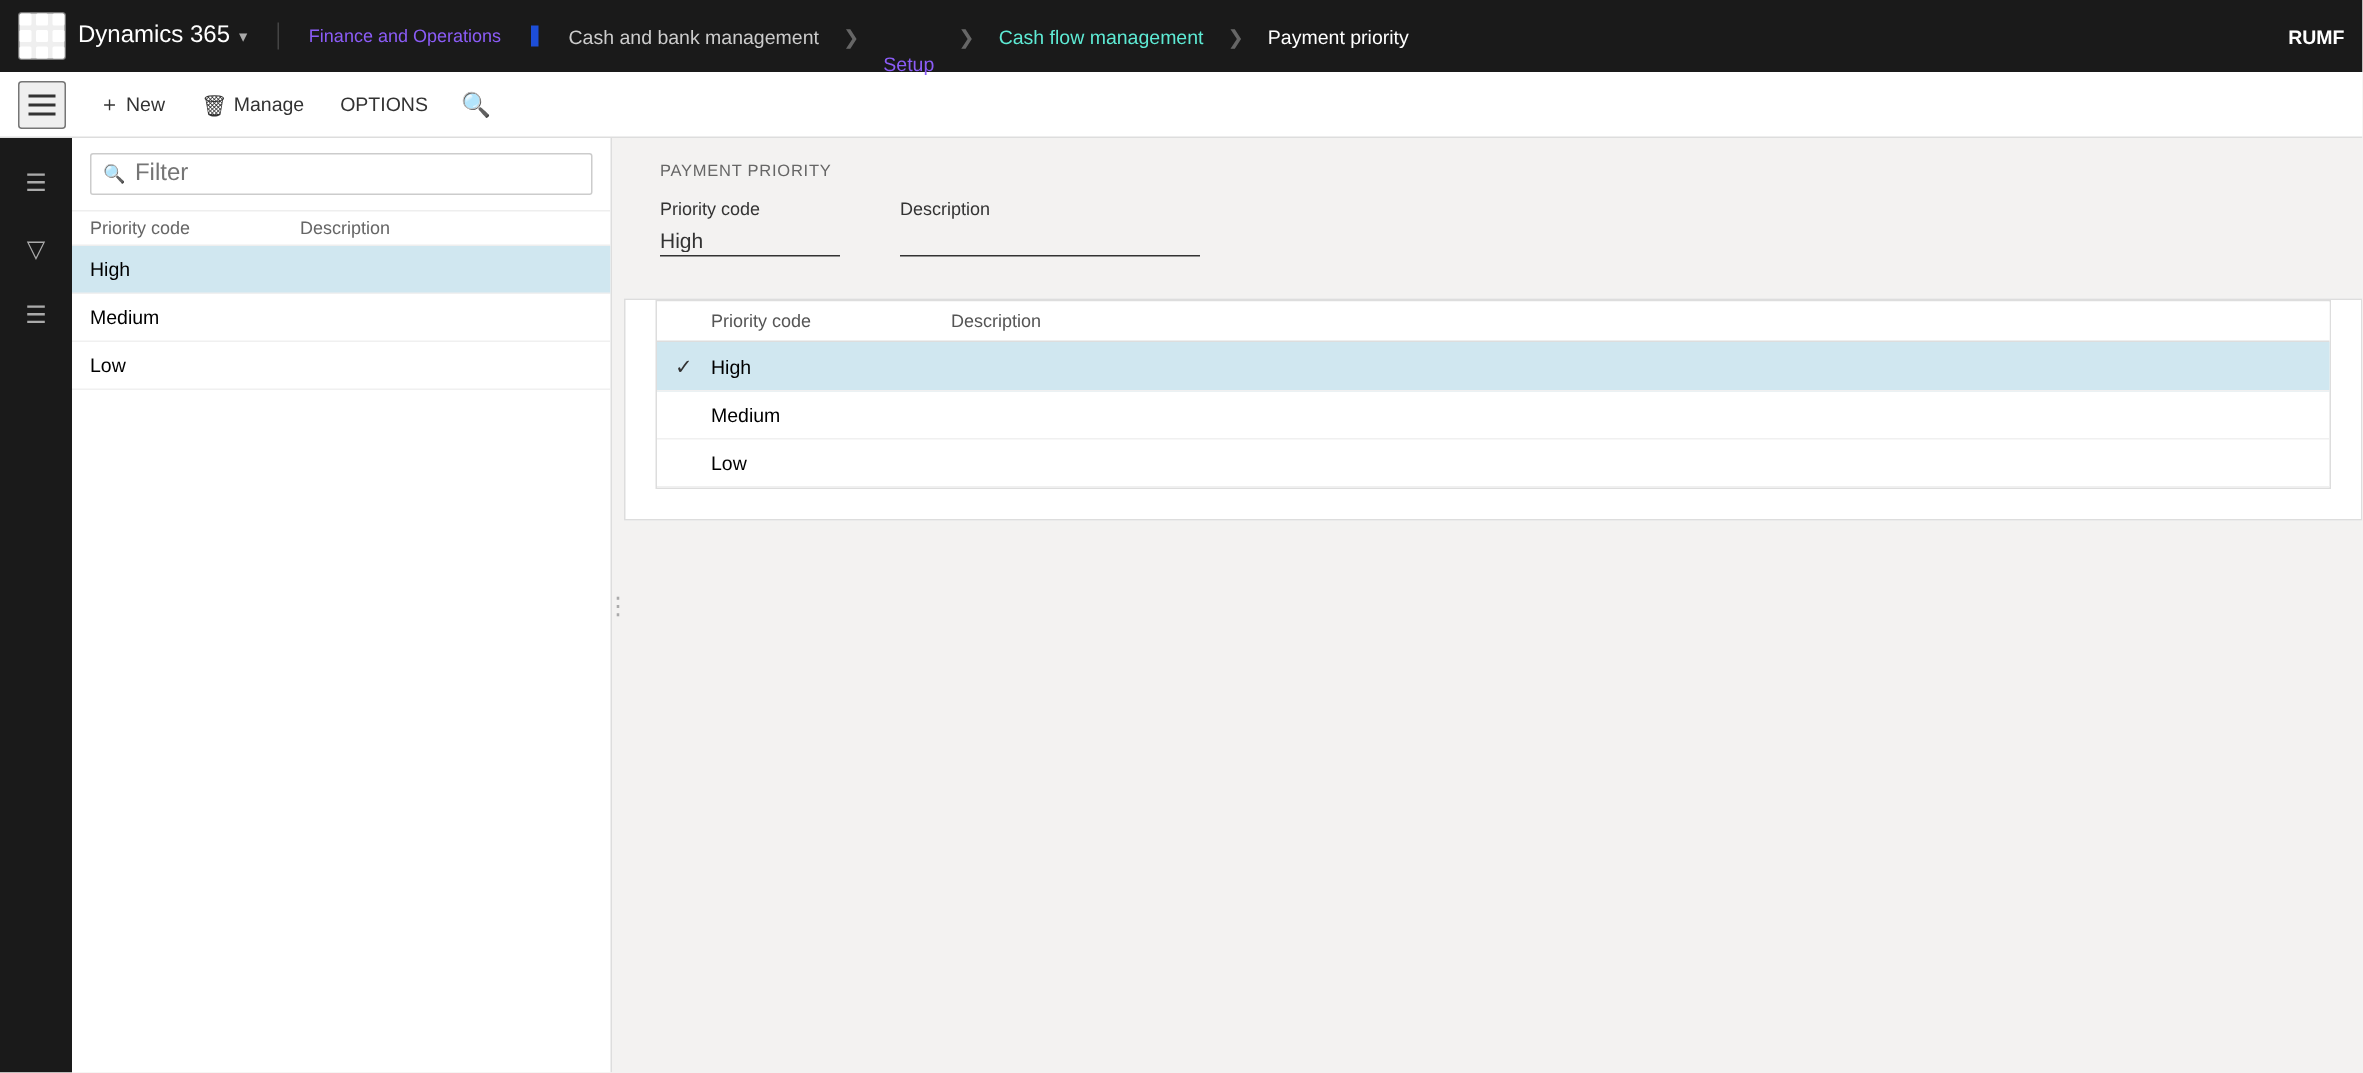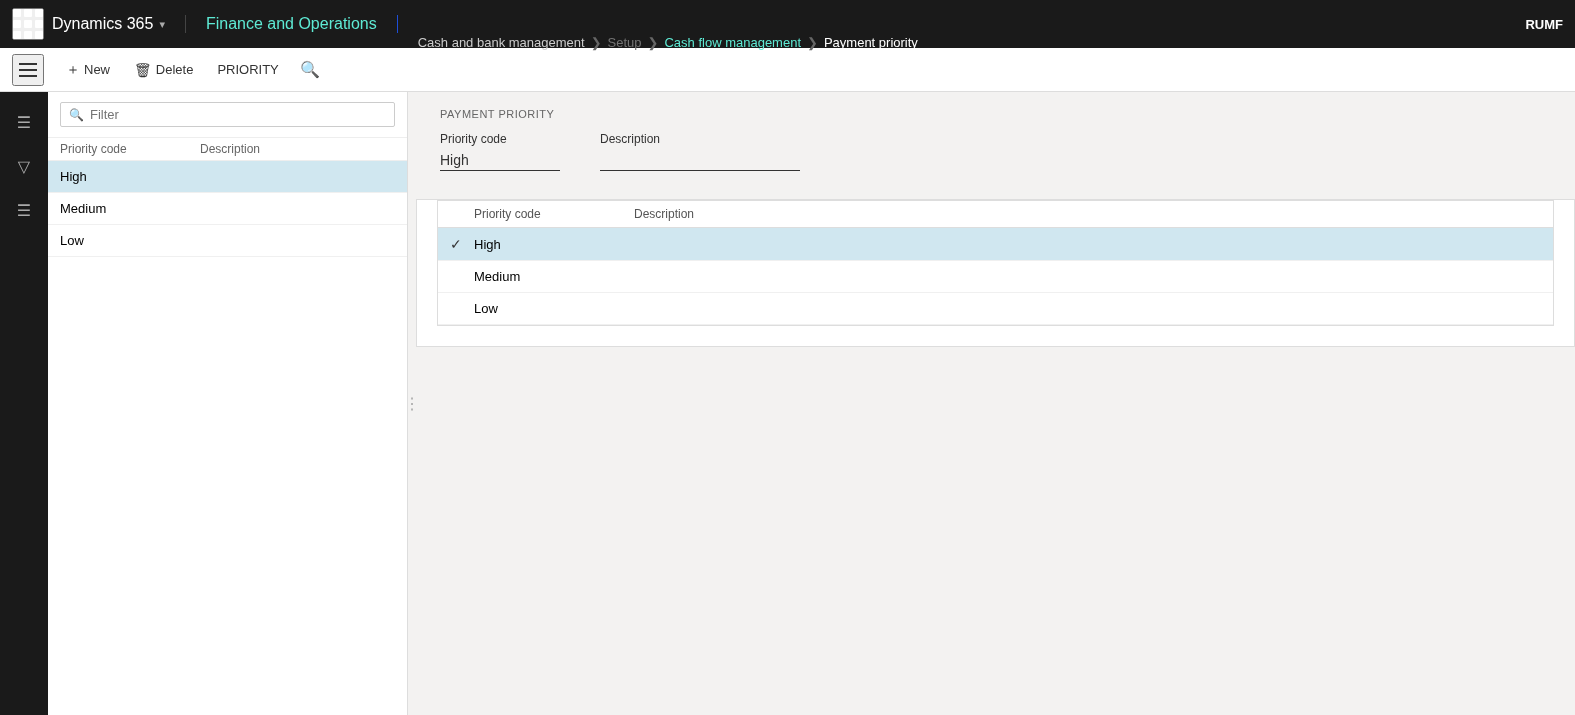--- a/index.html
+++ b/index.html
@@ -33,26 +33,26 @@
     }
     .dynamics-brand {
       display: flex; align-items: center; gap: 6px;
       color: #fff; font-size: 16px; font-weight: 400;
       border-right: 1px solid #444;
       padding-right: 20px; margin-right: 20px;
       cursor: pointer;
     }
     .dynamics-brand .chevron { font-size: 11px; color: #aaa; }
     .module-name {
-      color: #5eead4; font-size: 16px; font-weight: 300;
-      border-right: 1px solid #1d4ed8;
+      color: #8b5cf6; font-size: 12px; font-weight: 300;
+      border-right: 5px solid #1d4ed8;
       padding-right: 20px; margin-right: 20px;
     }
     .breadcrumb {
-      display: flex; align-items: flex-end; gap: 6px;
+      display: flex; align-items: center; gap: 16px;
       color: #ccc; font-size: 13px; flex: 1;
     }
     .breadcrumb-sep { color: #666; }
     .breadcrumb-last { color: #fff; }
     .user-avatar {
       color: #fff; font-size: 13px; font-weight: 600;
       margin-left: auto;
     }
 
     
@@ -118,21 +118,21 @@
     }
     .filter-input-wrap {
       display: flex; align-items: center;
       border: 1px solid #ccc;
       border-radius: 2px;
       padding: 4px 8px;
       background: #fff;
     }
     .filter-input-wrap .filter-icon { color: #666; margin-right: 6px; font-size: 12px; }
     .filter-input {
-      border: none; outline: none; font-size: 13px; width: 100%;
+      border: none; outline: none; font-size: 16px; width: 100%;
       background: transparent;
     }
     .list-header {
       display: flex; padding: 4px 12px 4px 12px;
       border-bottom: 1px solid #eee;
       font-size: 12px; color: #666;
     }
     .list-header-col1 { width: 140px; }
     .list-header-col2 { flex: 1; }
     .list-items { flex: 1; overflow-y: auto; }
@@ -246,21 +246,21 @@
       </div>
     </button>
     <div class="dynamics-brand">
       <span>Dynamics 365</span>
       <span class="chevron">▾</span>
     </div>
     <div class="module-name">Finance and Operations</div>
     <div class="breadcrumb">
       <span style="color:#ccc;cursor:pointer;">Cash and bank management</span>
       <span class="breadcrumb-sep">❯</span>
-      <span style="color:#737373;cursor:pointer;margin-top:36px;">Setup</span>
+      <span style="color:#8b5cf6;cursor:pointer;margin-top:36px;">Setup</span>
       <span class="breadcrumb-sep">❯</span>
       <span style="color:#5eead4;cursor:pointer;">Cash flow management</span>
       <span class="breadcrumb-sep">❯</span>
       <span class="breadcrumb-last">Payment priority</span>
     </div>
     <div class="user-avatar">RUMF</div>
   </div>
 </div>
 
 <div class="actionbar">
@@ -268,24 +268,24 @@
     <div class="hamburger-line"></div>
     <div class="hamburger-line"></div>
     <div class="hamburger-line"></div>
   </button>
   <button class="action-btn">
     <span class="icon">＋</span>
     <span>New</span>
   </button>
   <button class="action-btn">
     <span class="icon">🗑</span>
-    <span>Delete</span>
+    <span>Manage</span>
   </button>
   <button class="action-btn">
-    <span>PRIORITY</span>
+    <span>OPTIONS</span>
   </button>
   <button class="search-btn">
     <span>🔍</span>
   </button>
 </div>
 
 <div class="main-layout">
 
   <div class="left-iconbar">
     <div class="left-icon">☰</div>

